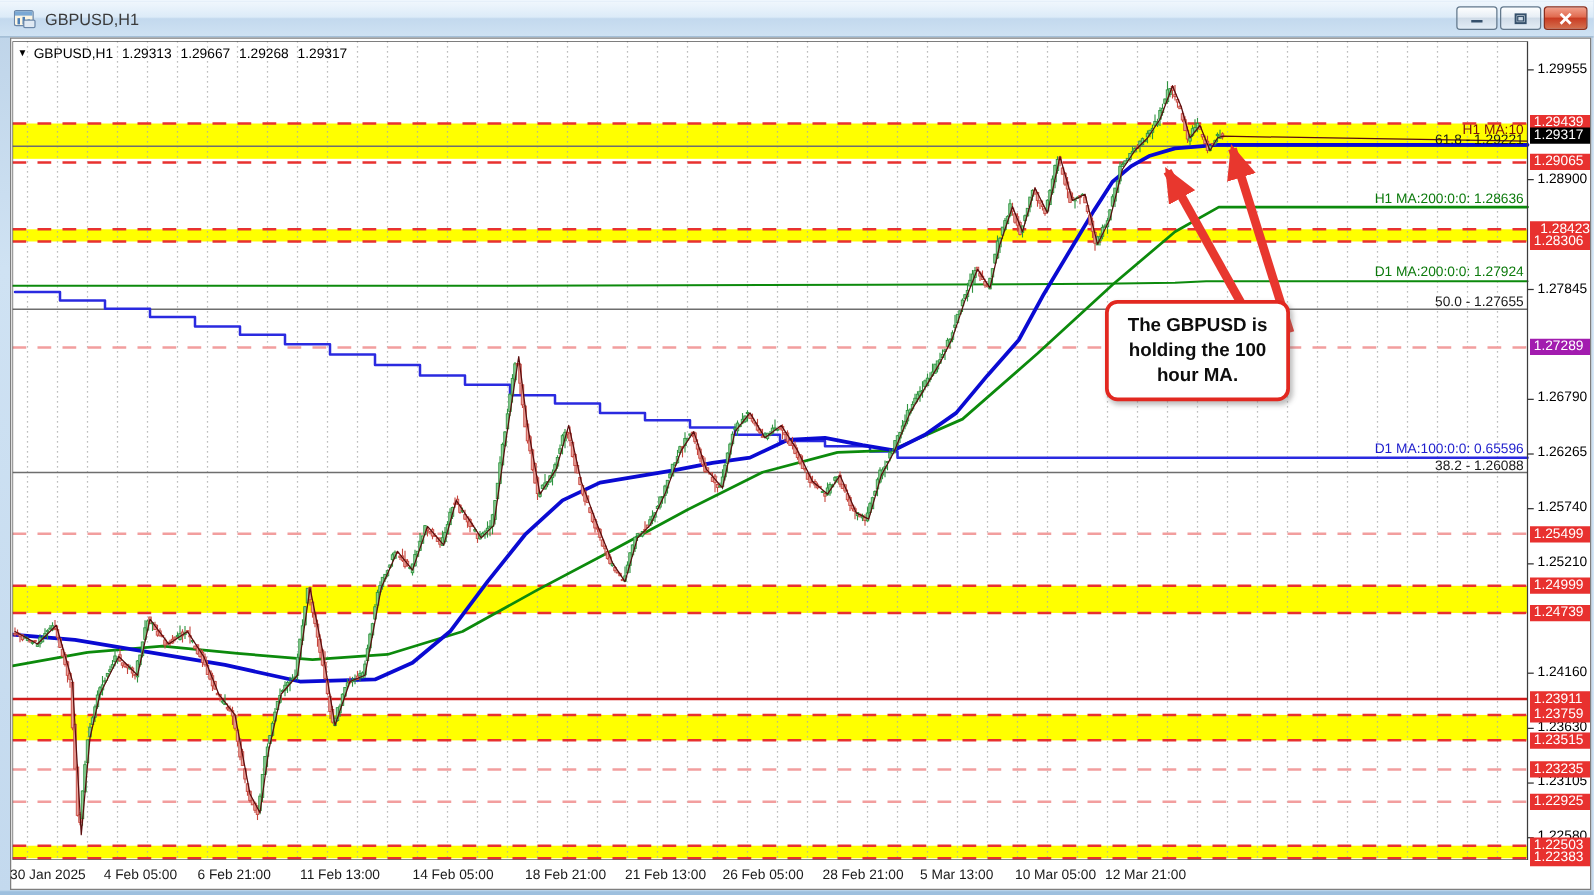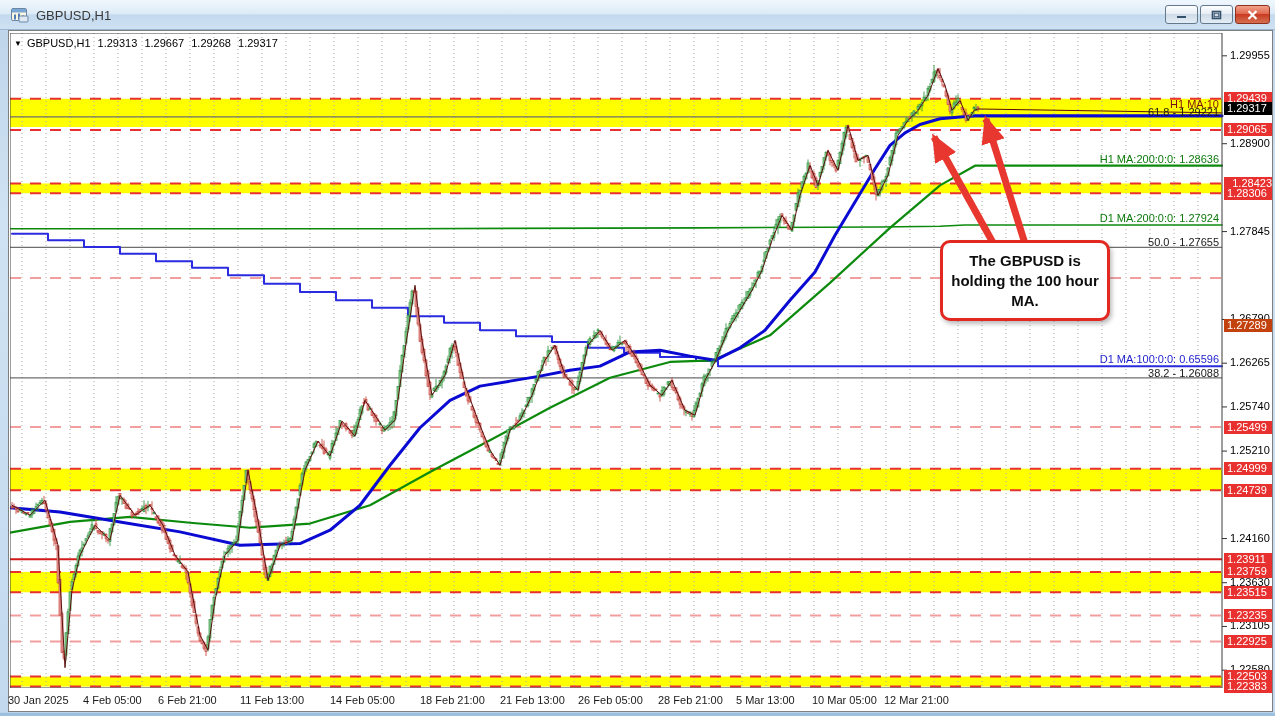--- a/index.html
+++ b/index.html
@@ -34,21 +34,21 @@
 
   .tick { position:absolute; left:1230px; font-size:11px; color:#000; height:13px;
     line-height:13px; z-index:4; }
   .badge { position:absolute; left:1224px; width:48px; height:13px; font-size:11px;
     line-height:13px; color:#fff; padding-left:3px; z-index:5; }
   .mlabel { position:absolute; right:56px; font-size:11px; height:12px; line-height:12px;
     white-space:nowrap; z-index:4; background:transparent; }
   .xlabel { position:absolute; top:694px; font-size:11px; color:#1a1a1a; z-index:4;
     white-space:nowrap; }
 
-  .callout { position:absolute; left:940px; top:240px; width:170px; min-height:77px;
+  .callout { position:absolute; left:884px; top:240px; width:148px; min-height:77px;
     background:#ffffff; border:3px solid #e22820; border-radius:10px; z-index:6;
     padding:8px 6px; text-align:center; font-weight:bold; font-size:15px; line-height:1.32;
     color:#0d0d0d; box-shadow:2px 3px 4px rgba(110,110,110,.45); }
 
   .win-bottom { position:absolute; left:0; bottom:0; width:1275px; height:4px;
     background:#9dbfde; border-top:1px solid #b9d3ea; }
 </style>
 </head>
 <body>
 
@@ -1174,21 +1174,21 @@
     <div class="tick" style="top: 444.09px;">1.25210</div>
     <div class="tick" style="top: 531.557px;">1.24160</div>
     <div class="tick" style="top: 575.707px;">1.23630</div>
     <div class="tick" style="top: 619.44px; text-align: center;">1.23105</div>
     <div class="tick" style="top: 663.173px;">1.22580</div>
     <div class="badge" style="top: 92.3082px; background: rgb(232, 49, 47);">1.29439</div>
     <div class="badge" style="top: 102.471px; background: rgb(0, 0, 0);">1.29317</div>
     <div class="badge" style="top: 123.463px; background: rgb(232, 49, 47);">1.29065</div>
     <div class="badge" style="top: 176.943px; background: rgb(232, 49, 47); text-align: right;">1.28423</div>
     <div class="badge" style="top: 186.689px; background: rgb(232, 49, 47);">1.28306</div>
-    <div class="badge" style="top: 271.407px; background: #c2410c; margin-top: 48px;">1.27289</div>
+    <div class="badge" style="top: 271.407px; background: #a21caf;">1.27289</div>
     <div class="badge" style="top: 420.516px; background: rgb(232, 49, 47);">1.25499</div>
     <div class="badge" style="top: 462.167px; background: rgb(232, 49, 47);">1.24999</div>
     <div class="badge" style="top: 483.825px; background: rgb(232, 49, 47);">1.24739</div>
     <div class="badge" style="top: 552.799px; background: rgb(232, 49, 47);">1.23911</div>
     <div class="badge" style="top: 565.461px; background: rgb(232, 49, 47);">1.23759</div>
     <div class="badge" style="top: 585.787px; background: rgb(232, 49, 47);">1.23515</div>
     <div class="badge" style="top: 609.111px; background: rgb(232, 49, 47);">1.23235</div>
     <div class="badge" style="top: 634.934px; background: rgb(232, 49, 47);">1.22925</div>
     <div class="badge" style="top: 670.088px; background: rgb(232, 49, 47);">1.22503</div>
     <div class="badge" style="top: 680.084px; background: rgb(232, 49, 47);">1.22383</div>

